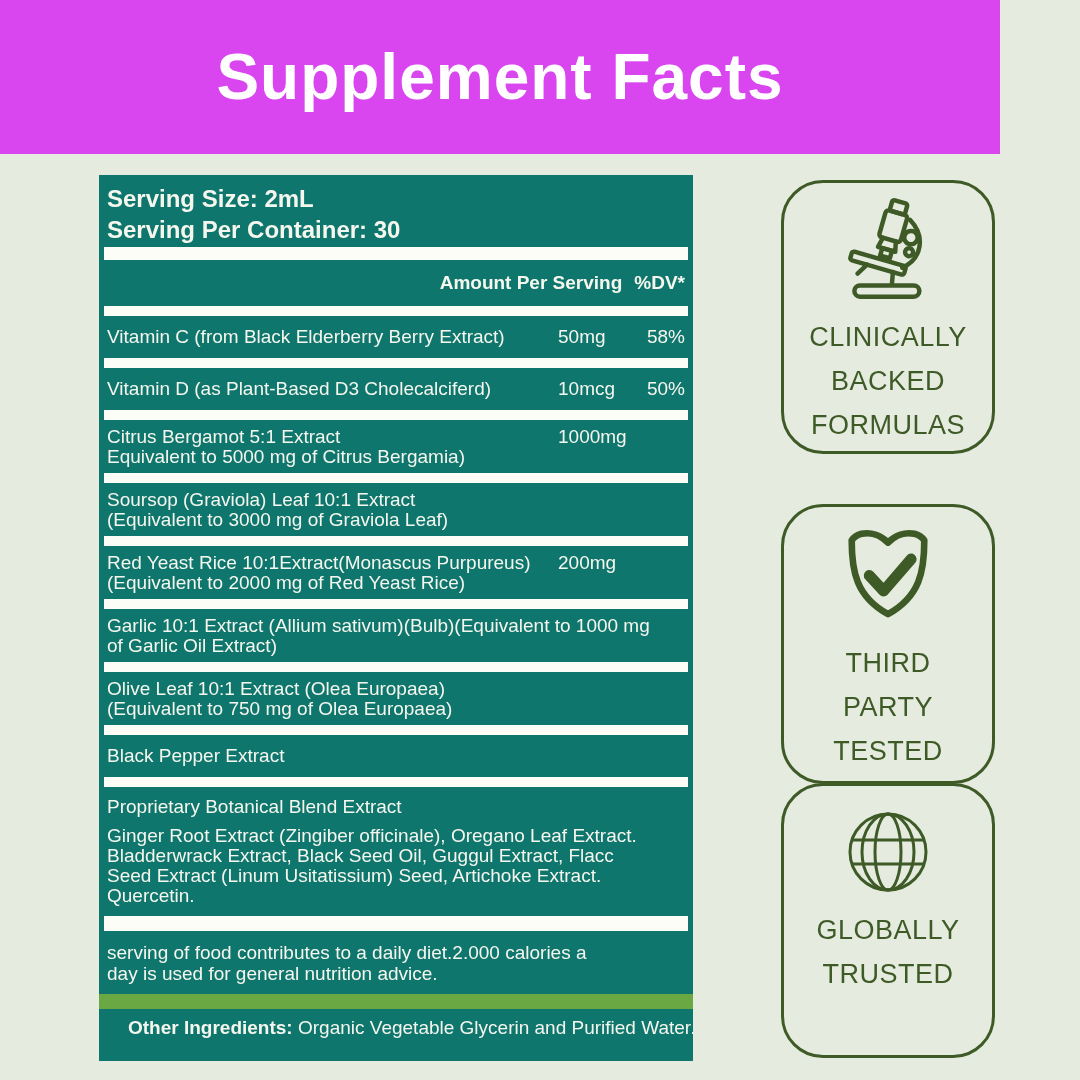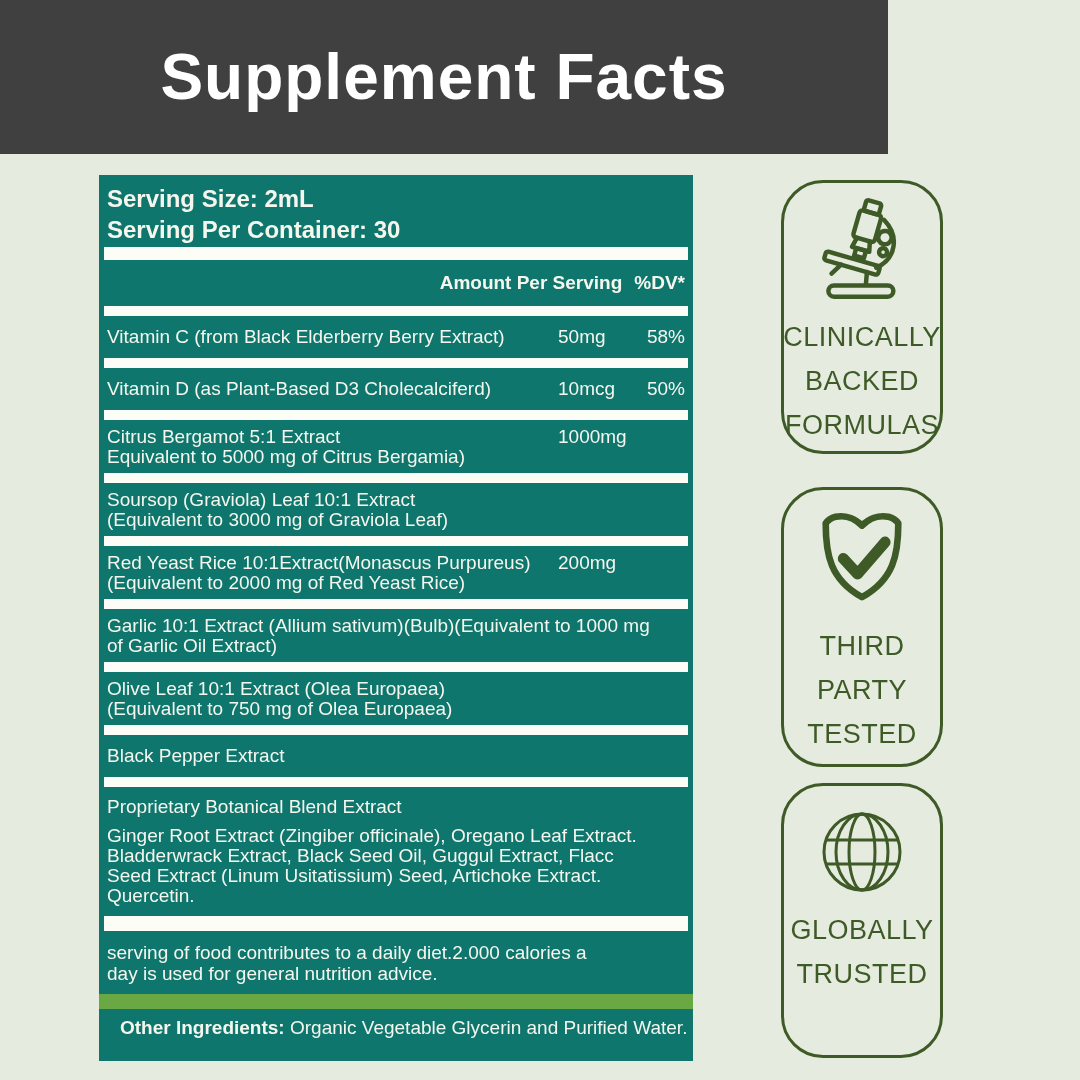--- a/index.html
+++ b/index.html
@@ -6,22 +6,22 @@
   html,body { width:1080px; height:1080px; }
   body {
     position:relative;
     background:#e5ebde;
     font-family:"Liberation Sans","DejaVu Sans",sans-serif;
     overflow:hidden;
   }
 
   
   .header-band {
-    position:absolute; left:0; top:0; width:888px; height:154px;
-    background:#404040;
+    position:absolute; left:0; top:0; width:1000px; height:154px;
+    background:#d946ef;
     display:flex; align-items:center; justify-content:center;text-align:center;
   }
   .header-band h1 {
     color:#ffffff; font-size:64px; font-weight:bold; letter-spacing:1px;
   }
 
   
   .panel {
     position:absolute; left:99px; top:175px; width:594px; height:886px;
     background:#0f766e; color:#f5f7ee; overflow:hidden;
@@ -45,32 +45,32 @@
   .row.two .amt { top:7px; }
   .row .dv { position:absolute; right:8px; top:11px; white-space:nowrap; }
 
   .blend { padding:10px 8px 10px 8px; font-size:19px; }
   .blend .blend-title { line-height:20px; margin-bottom:9px; white-space:nowrap; }
   .blend .bl { line-height:20px; white-space:nowrap; }
 
   .footnote { padding:11px 8px 10px 8px; font-size:19px; }
   .footnote .fl { line-height:21px; white-space:nowrap; }
 
-  .other { padding:9px 21px; font-size:19px; line-height:20px; white-space:nowrap; }
+  .other { padding:9px 21px; font-size:19px; line-height:20px; white-space:nowrap;margin-left:8px; }
   .other b { font-weight:700; }
 
   
   .badge {
-    position:absolute; left:781px; width:162px;
+    position:absolute; left:781px; width:214px;
     border:3px solid #3e5a26; border-radius:42px;
     background:#e5ebde;
     display:flex; flex-direction:column; align-items:center;
   }
   .badge-1 { top:180px; height:274px; padding-top:14px; }
-  .badge-2 { top:487px; height:280px; padding-top:18px; }
+  .badge-2 { top:504px; height:280px; padding-top:18px; }
   .badge-3 { top:783px; height:275px; padding-top:16px; }
   .badge .ic { flex:0 0 auto; }
   .badge .lbl {
     margin-top:6px; text-align:center;
     color:#3e5a26; font-size:27px; line-height:44px; letter-spacing:0.5px; font-weight:500;
   }
 </style>
 </head>
 <body>
 

